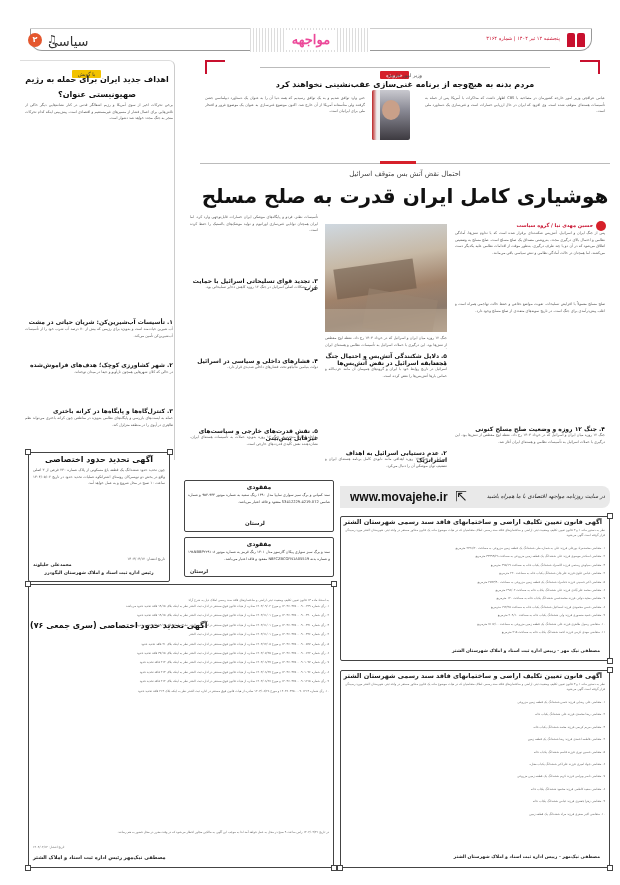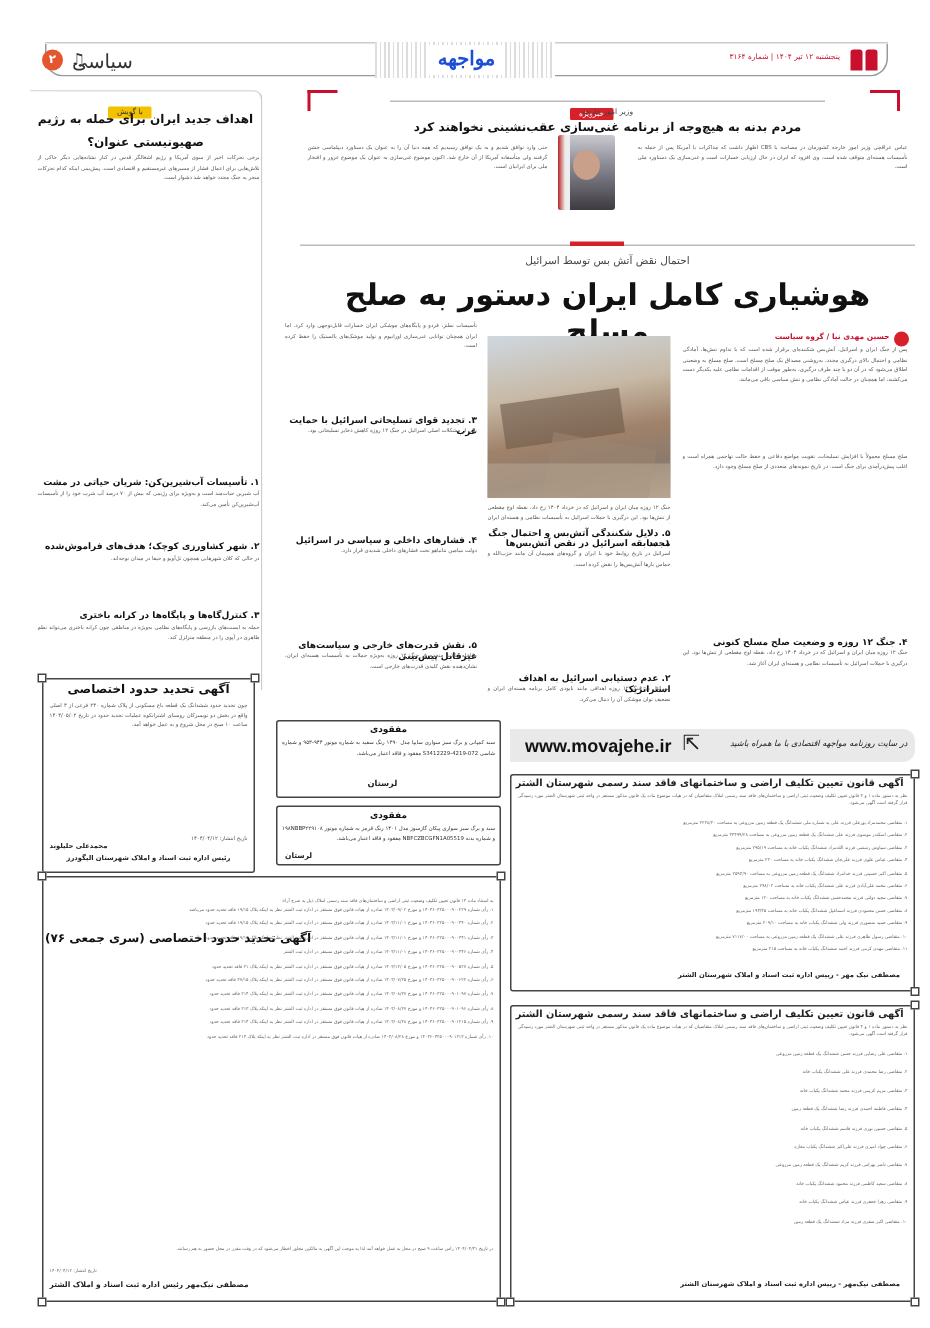--- a/index.html
+++ b/index.html
@@ -1,21 +1,21 @@
 <!DOCTYPE html>
 <html><head>
 <meta charset="utf-8">
 <style>
 *{box-sizing:border-box;margin:0;padding:0}
 body{width:620px;height:885px;background:#fff;font-family:"DejaVu Sans",sans-serif;color:#222;overflow:hidden;position:relative}
 .abs{position:absolute}
 .header{left:30px;top:29px;width:562px;height:22px;border:1px solid #999;border-radius:12px;border-top:none;border-top-left-radius:0;border-top-right-radius:0}
 .header-bar{position:absolute;left:30px;top:28px;width:562px;height:1px;background:#ccc}
 .logo-box{left:250px;top:28px;width:120px;height:24px;background:repeating-linear-gradient(90deg,#ddd 0 1px,#fff 1px 3px),repeating-linear-gradient(0deg,#ddd 0 1px,transparent 1px 3px)}
-.logo-text{left:286px;top:30px;width:50px;height:20px;color:#1d4ed8;font-family:"DejaVu Serif",serif;font-weight:bold;font-size:13px;text-align:center;background:#fff;line-height:20px}
+.logo-text{left:286px;top:30px;width:50px;height:20px;color:#ec4899;font-family:"DejaVu Serif",serif;font-weight:bold;font-size:13px;text-align:center;background:#fff;line-height:20px}
 .date{right:60px;top:35px;font-size:5px;color:#c8102e;direction:rtl}
 .pub-icon{right:35px;top:33px;width:18px;height:14px;display:flex;gap:2px}
 .pub-icon span{flex:1;background:#c8102e;border-radius:2px 2px 0 0}
 .page-num{left:28px;top:33px;width:14px;height:14px;border-radius:50%;background:#e4572e;color:#fff;font-size:8px;text-align:center;line-height:14px;font-weight:bold}
 .section-label{left:48px;top:34px;font-size:13px;direction:rtl;color:#333}
 .section-icon{left:47px;top:33px;width:8px;height:14px;font-size:11px;line-height:14px;color:#333}
 .rtl{direction:rtl;text-align:justify}
 .small{font-size:3.6px;line-height:6.6px;color:#555}
 .tiny{font-size:3px;line-height:5.4px;color:#666}
 .red-corner-l{left:205px;top:60px;width:20px;height:14px;border-left:2px solid #c8102e;border-top:2px solid #c8102e}
@@ -62,22 +62,22 @@
 <div class="abs h2" style="left:230px;top:80px;width:350px">مردم بدنه به هیچ‌وجه از برنامه غنی‌سازی عقب‌نشینی نخواهند کرد</div>
 <div class="abs rtl small" style="left:425px;top:95px;width:180px;height:50px;overflow:hidden">عباس عراقچی وزیر امور خارجه کشورمان در مصاحبه با CBS اظهار داشت که مذاکرات با آمریکا پس از حمله به تأسیسات هسته‌ای متوقف شده است. وی افزود که ایران در حال ارزیابی خسارات است و غنی‌سازی یک دستاورد ملی است.</div>
 <div class="abs photo-minister">
     <div class="flag"></div>
     <div class="face"></div>
   </div>
 <div class="abs rtl small" style="left:205px;top:95px;width:160px;height:50px;overflow:hidden">حتی وارد توافق شدیم و به یک توافق رسیدیم که همه دنیا آن را به عنوان یک دستاورد دیپلماسی جشن گرفتند ولی متأسفانه آمریکا از آن خارج شد. اکنون موضوع غنی‌سازی به عنوان یک موضوع غرور و افتخار ملی برای ایرانیان است.</div>
 
 <div class="abs line" style="left:200px;top:163px;width:410px;height:0.5px"></div>
 <div class="abs" style="left:380px;top:161px;width:36px;height:3px;background:#d6202a"></div>
-<div class="abs sub" style="left:200px;top:170px;width:410px">احتمال نقض آتش بس توسط اسرائیل</div>
-<div class="abs h1" style="left:200px;top:184px;width:410px">هوشیاری کامل ایران دستور به صلح مسلح</div>
+<div class="abs sub" style="left:200px;top:170px;width:410px">احتمال نقض آتش بس متوقف اسرائیل</div>
+<div class="abs h1" style="left:200px;top:184px;width:410px">هوشیاری کامل ایران قدرت به صلح مسلح</div>
 
 <div class="abs" style="left:596px;top:221px;width:10px;height:10px;border-radius:50%;background:#d6202a"></div>
 <div class="abs byline" style="left:455px;top:222px;width:138px">حسین مهدی نیا / گروه سیاست</div>
 <div class="abs rtl small" style="left:455px;top:230px;width:150px;height:70px;overflow:hidden">پس از جنگ ایران و اسرائیل، آتش‌بس شکننده‌ای برقرار شده است که با تداوم تنش‌ها، آمادگی نظامی و احتمال بالای درگیری مجدد، به‌روشنی مصداق یک صلح مسلح است. صلح مسلح به وضعیتی اطلاق می‌شود که در آن دو یا چند طرف درگیری، به‌طور موقت از اقدامات نظامی علیه یکدیگر دست می‌کشند، اما همچنان در حالت آمادگی نظامی و تنش سیاسی باقی می‌مانند.</div>
 <div class="abs rtl small" style="left:455px;top:301px;width:150px;height:50px;overflow:hidden">صلح مسلح معمولاً با افزایش تسلیحات، تقویت مواضع دفاعی و حفظ حالت تهاجمی همراه است و اغلب پیش‌درآمدی برای جنگ است. در تاریخ نمونه‌های متعددی از صلح مسلح وجود دارد.</div>
 
 <div class="abs photo-main">
   <div class="rubble" style="left:10px;top:40px;width:80px;height:30px;transform:rotate(-8deg)"></div>
   <div class="rubble" style="left:40px;top:70px;width:70px;height:40px;transform:rotate(10deg);background:#9a8470"></div>
   <div class="rubble" style="left:0;top:85px;width:122px;height:23px;background:#b5a48f"></div>

